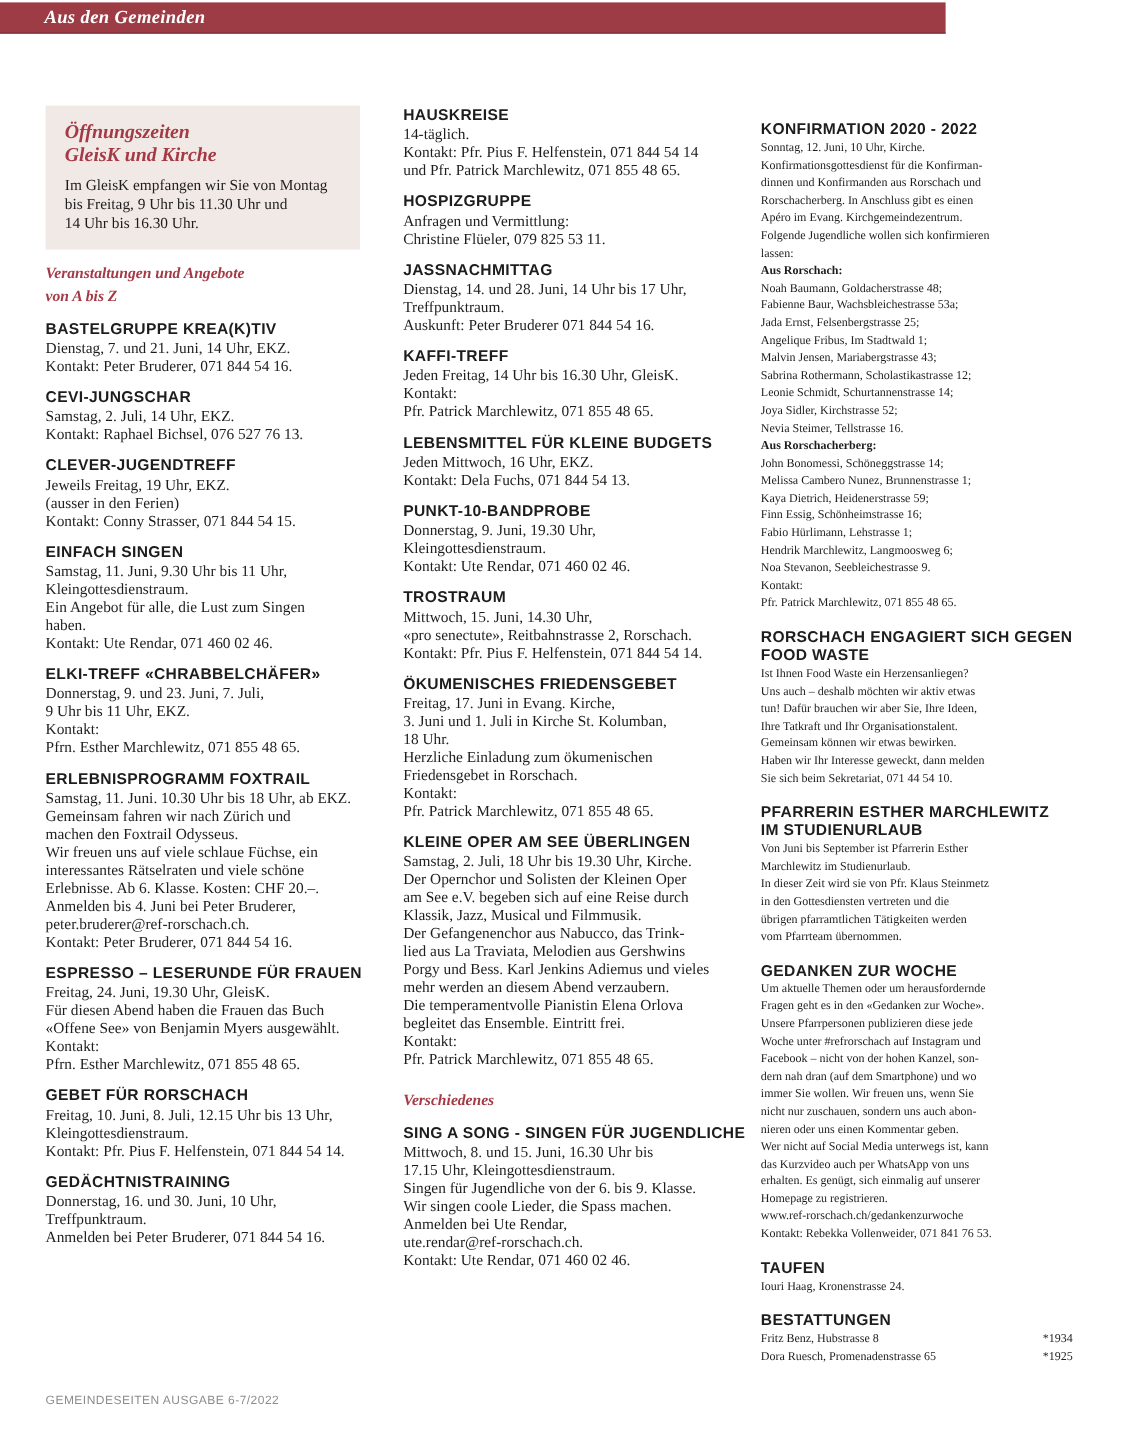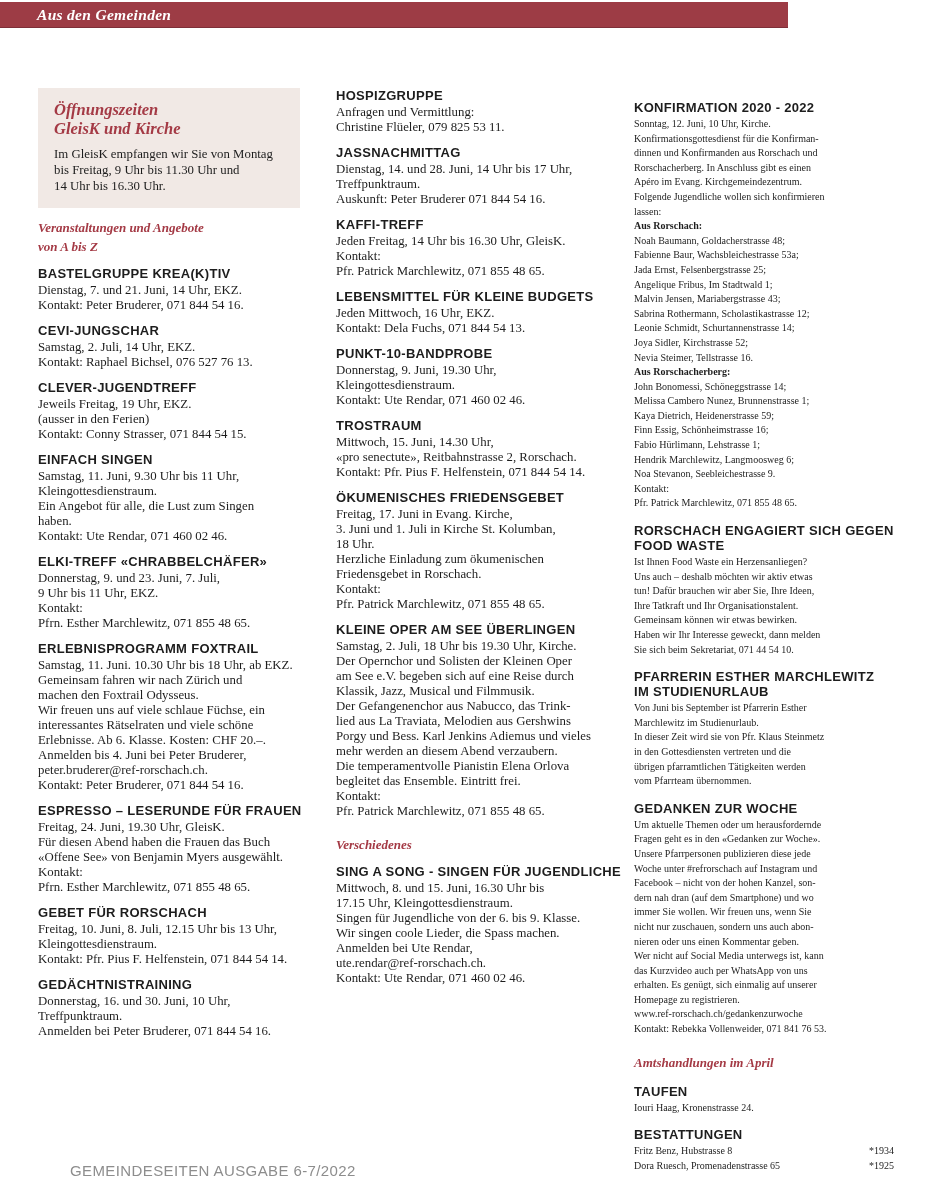--- a/index.html
+++ b/index.html
@@ -57,22 +57,22 @@
     margin:0 0 2px;white-space:pre;
   }
   .entry-line{
     font-size:12.8px;line-height:15px;white-space:pre;
   }
   .col-3 .entry-line{font-size:10px;line-height:14.6px;}
   .entry-line.bold{font-weight:bold;}
   .row-line{display:flex;justify-content:space-between;padding-right:40px;}
   .footer{
     position:absolute;left:38px;top:1162px;
-    font-family:"Liberation Sans", sans-serif;font-size:15px;
-    color:var(--footer-gray);letter-spacing:0.4px;white-space:pre;margin-left:32px;
+    font-family:"Liberation Sans", sans-serif;font-size:10px;
+    color:var(--footer-gray);letter-spacing:0.4px;white-space:pre;
   }
 </style>
 </head>
 <body>
 
 <div class="topbar">
   <div class="topbar-title">Aus den Gemeinden</div>
 </div>
 
 <div id="columns" class="content">
@@ -144,20 +144,26 @@
         <div class="entry-line">Kontakt: Pfr. Pius F. Helfenstein, 071 844 54 14.</div>
       </div>
       <div class="entry">
         <div class="entry-title">GEDÄCHTNISTRAINING</div>
         <div class="entry-line">Donnerstag, 16. und 30. Juni, 10 Uhr,</div>
         <div class="entry-line">Treffpunktraum.</div>
         <div class="entry-line">Anmelden bei Peter Bruderer, 071 844 54 16.</div>
       </div>
     </div>
     <div class="col">
+      <div class="entry">
+        <div class="entry-title">HAUSKREISE</div>
+        <div class="entry-line">14-täglich.</div>
+        <div class="entry-line">Kontakt: Pfr. Pius F. Helfenstein, 071 844 54 14</div>
+        <div class="entry-line">und Pfr. Patrick Marchlewitz, 071 855 48 65.</div>
+      </div>
       <div class="entry">
         <div class="entry-title">HOSPIZGRUPPE</div>
         <div class="entry-line">Anfragen und Vermittlung:</div>
         <div class="entry-line">Christine Flüeler, 079 825 53 11.</div>
       </div>
       <div class="entry">
         <div class="entry-title">JASSNACHMITTAG</div>
         <div class="entry-line">Dienstag, 14. und 28. Juni, 14 Uhr bis 17 Uhr,</div>
         <div class="entry-line">Treffpunktraum.</div>
         <div class="entry-line">Auskunft: Peter Bruderer 071 844 54 16.</div>
@@ -285,21 +291,20 @@
         <div class="entry-line">immer Sie wollen. Wir freuen uns, wenn Sie</div>
         <div class="entry-line">nicht nur zuschauen, sondern uns auch abon-</div>
         <div class="entry-line">nieren oder uns einen Kommentar geben.</div>
         <div class="entry-line">Wer nicht auf Social Media unterwegs ist, kann</div>
         <div class="entry-line">das Kurzvideo auch per WhatsApp von uns</div>
         <div class="entry-line">erhalten. Es genügt, sich einmalig auf unserer</div>
         <div class="entry-line">Homepage zu registrieren.</div>
         <div class="entry-line">www.ref-rorschach.ch/gedankenzurwoche</div>
         <div class="entry-line">Kontakt: Rebekka Vollenweider, 071 841 76 53.</div>
       </div>
-      <div class="red-heading">Amtshandlungen im April</div>
       <div class="entry">
         <div class="entry-title">TAUFEN</div>
         <div class="entry-line">Iouri Haag, Kronenstrasse 24.</div>
       </div>
       <div class="entry">
         <div class="entry-title">BESTATTUNGEN</div>
         <div class="entry-line row-line"><span>Fritz Benz, Hubstrasse 8</span><span>*1934</span></div>
         <div class="entry-line row-line"><span>Dora Ruesch, Promenadenstrasse 65</span><span>*1925</span></div>
       </div>
     </div>

